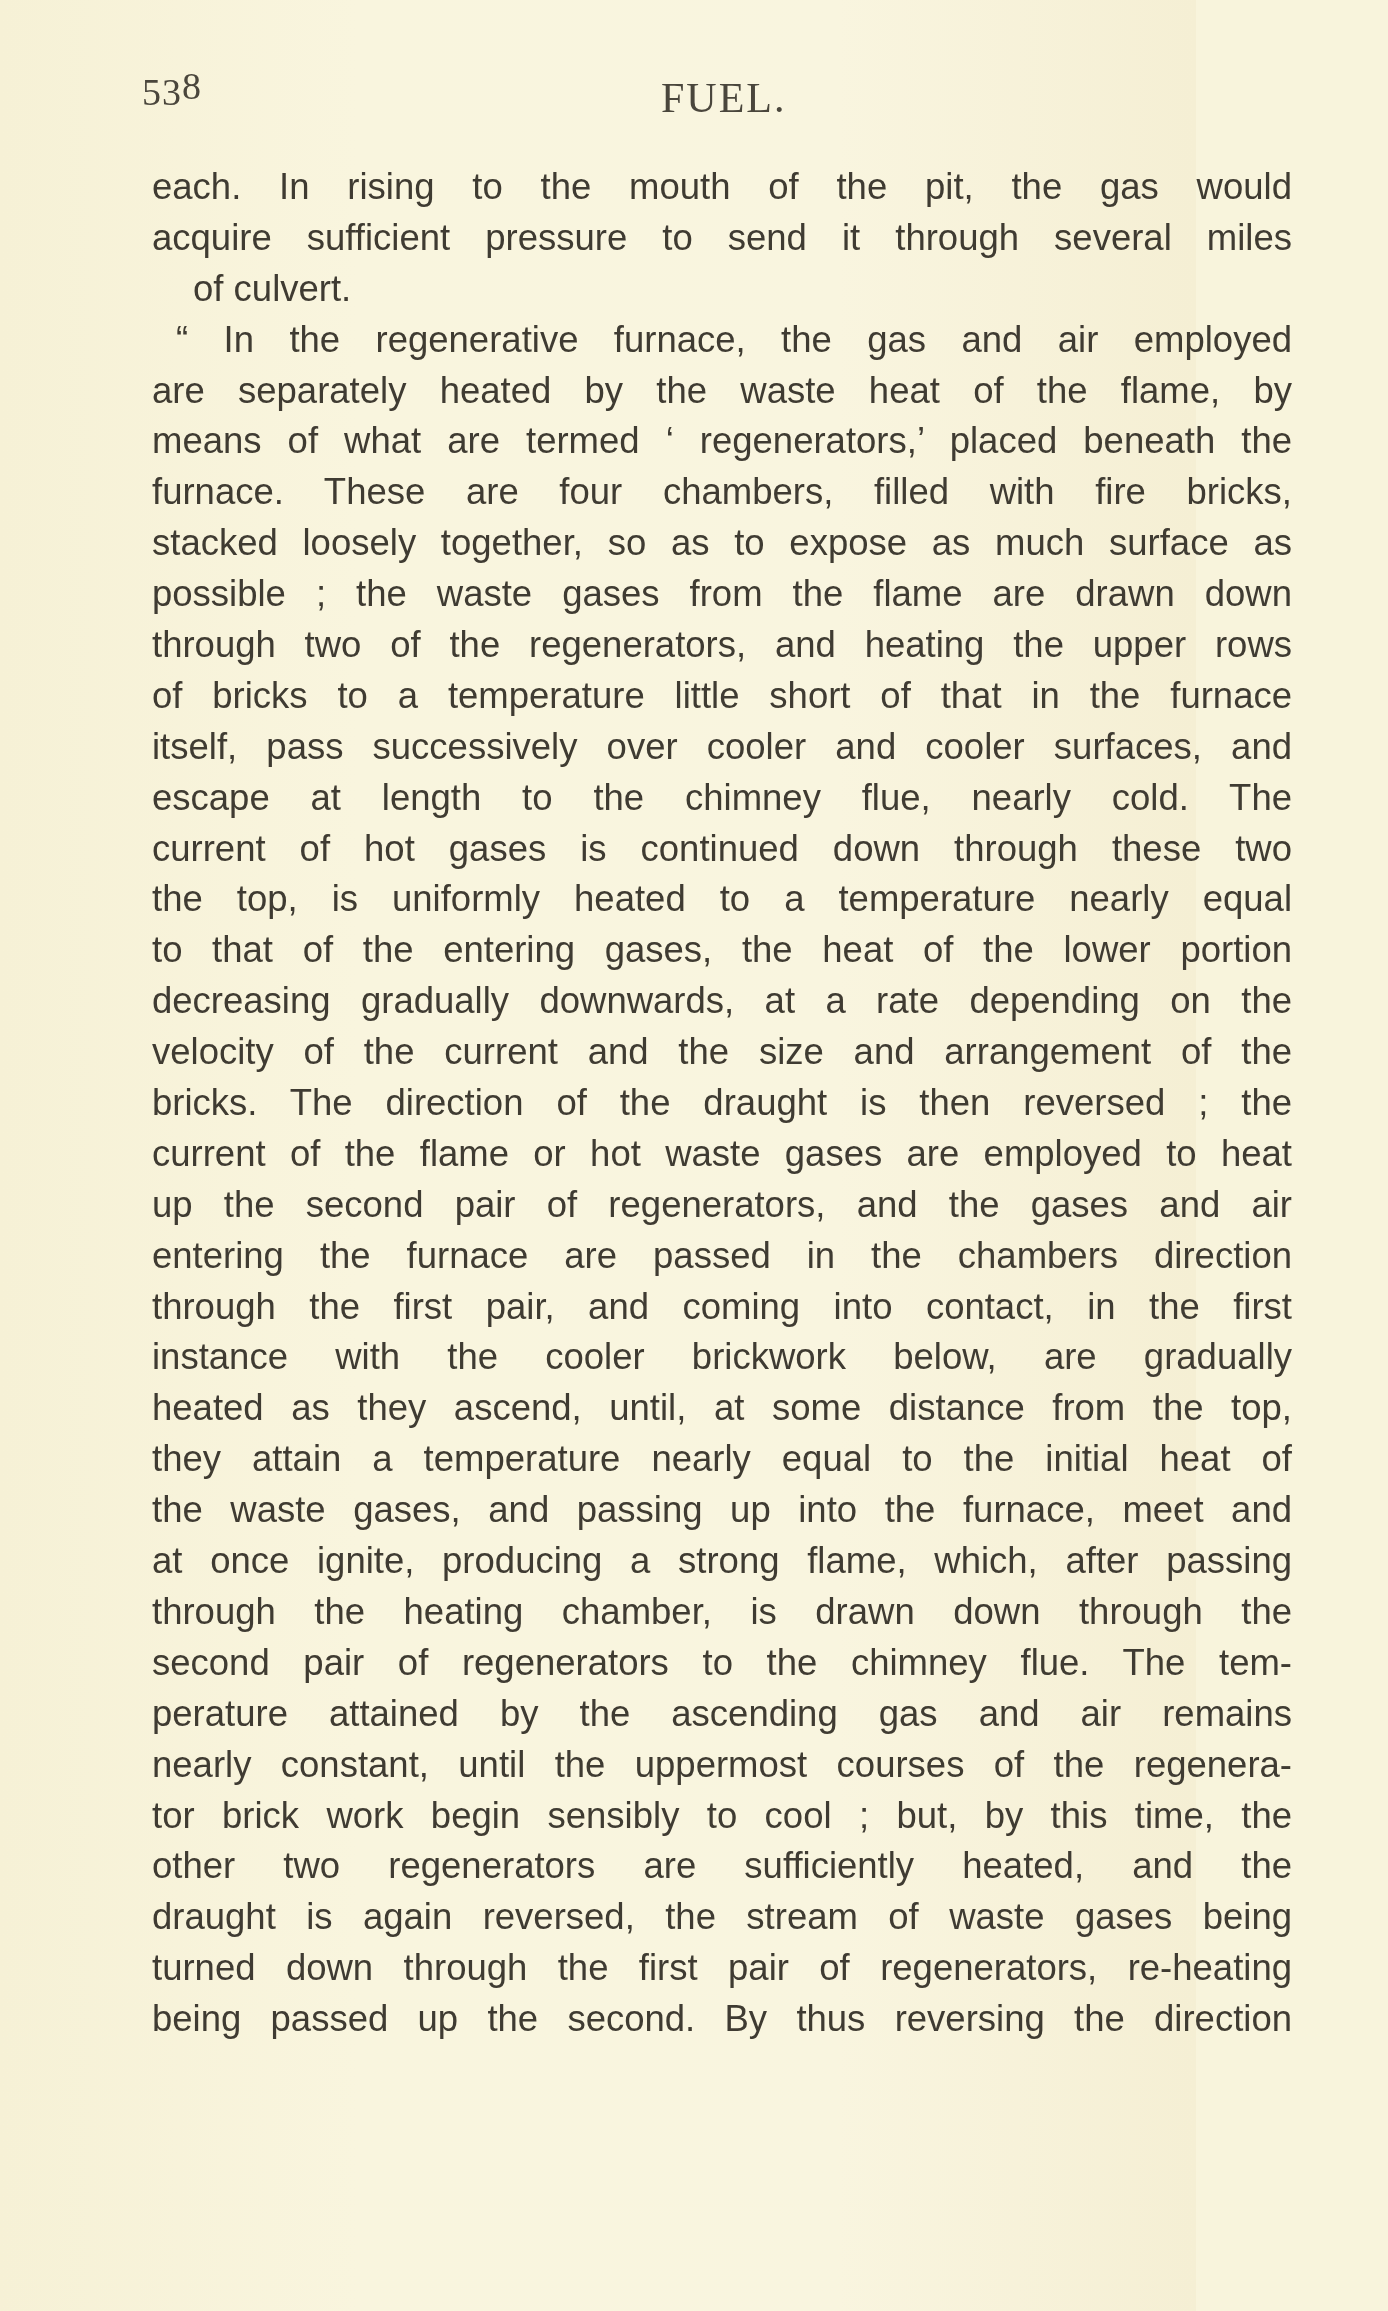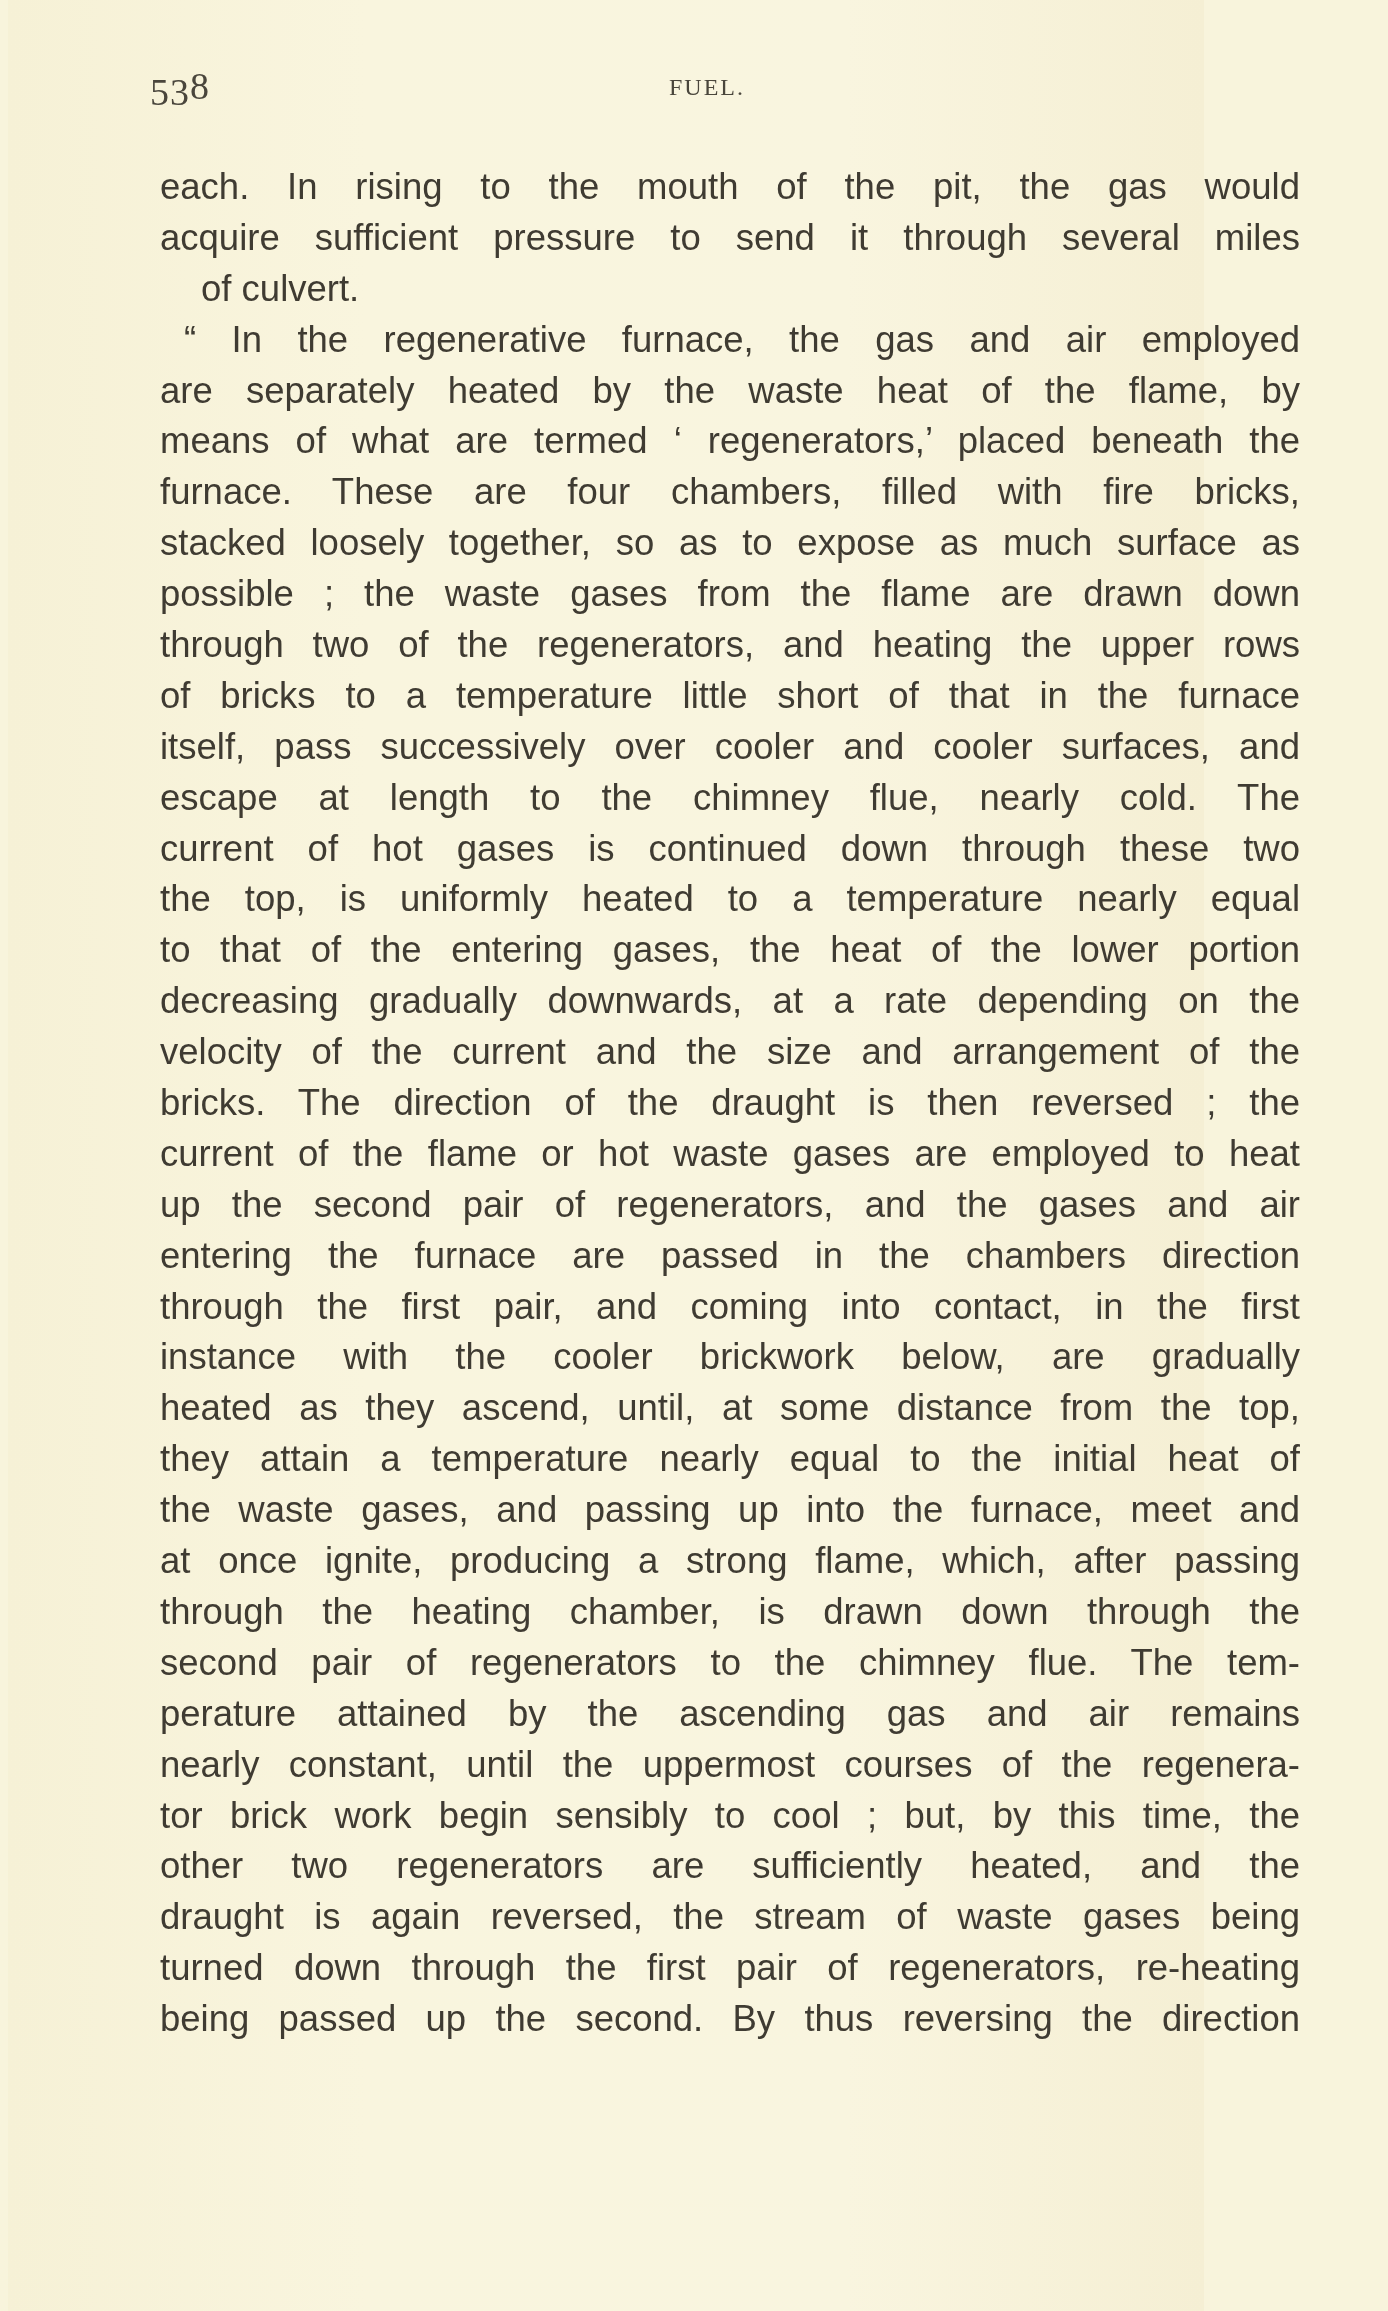--- a/index.html
+++ b/index.html
@@ -8,21 +8,21 @@
   }
   body {
     width: 1388px;
     height: 2311px;
     background: #f8f4dc;
     position: relative;
     overflow: hidden;
   }
   .page {
     position: absolute;
-    left: 8px; top: 0;
+    left: 0; top: 0;
     width: 1196px;
     height: 2311px;
     background: linear-gradient(90deg, #f6f1d6 0%, #f9f5de 30%, #f9f5df 70%, #f5efd4 100%);
   }
   .running-head {
     position: absolute;
     top: 70px;
     left: 142px;
     width: 1150px;
     height: 50px;
@@ -37,21 +37,21 @@
     letter-spacing: 1px;
   }
   .page-number .sup-digit {
     position: relative;
     top: -6px;
   }
   .running-title {
     position: absolute;
     left: 519px;
     top: 4px;
-    font-size: 24px;
+    font-size: 42px;
     letter-spacing: 2px;
   }
   .body-text {
     position: absolute;
     left: 152px;
     top: 162px;
     width: 1140px;
     font-family: Liberation Sans, sans-serif;
     color: #3f3b32;
     font-size: 36.5px;

